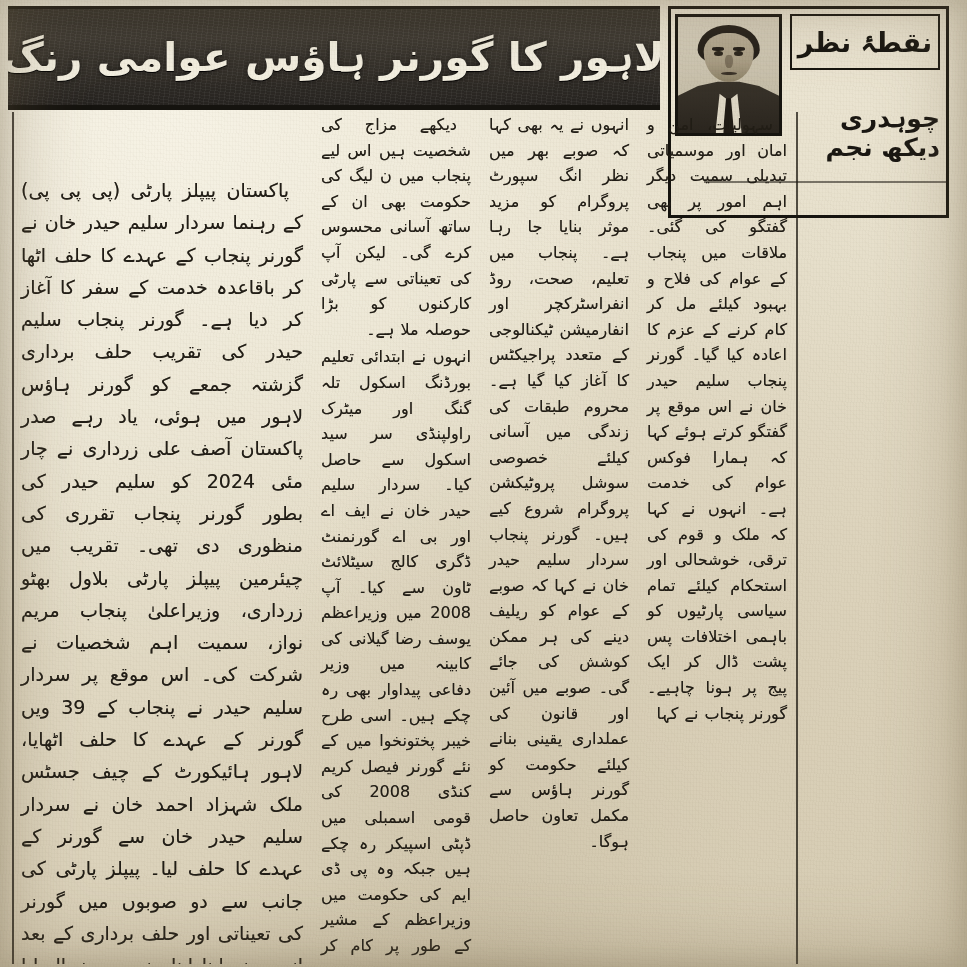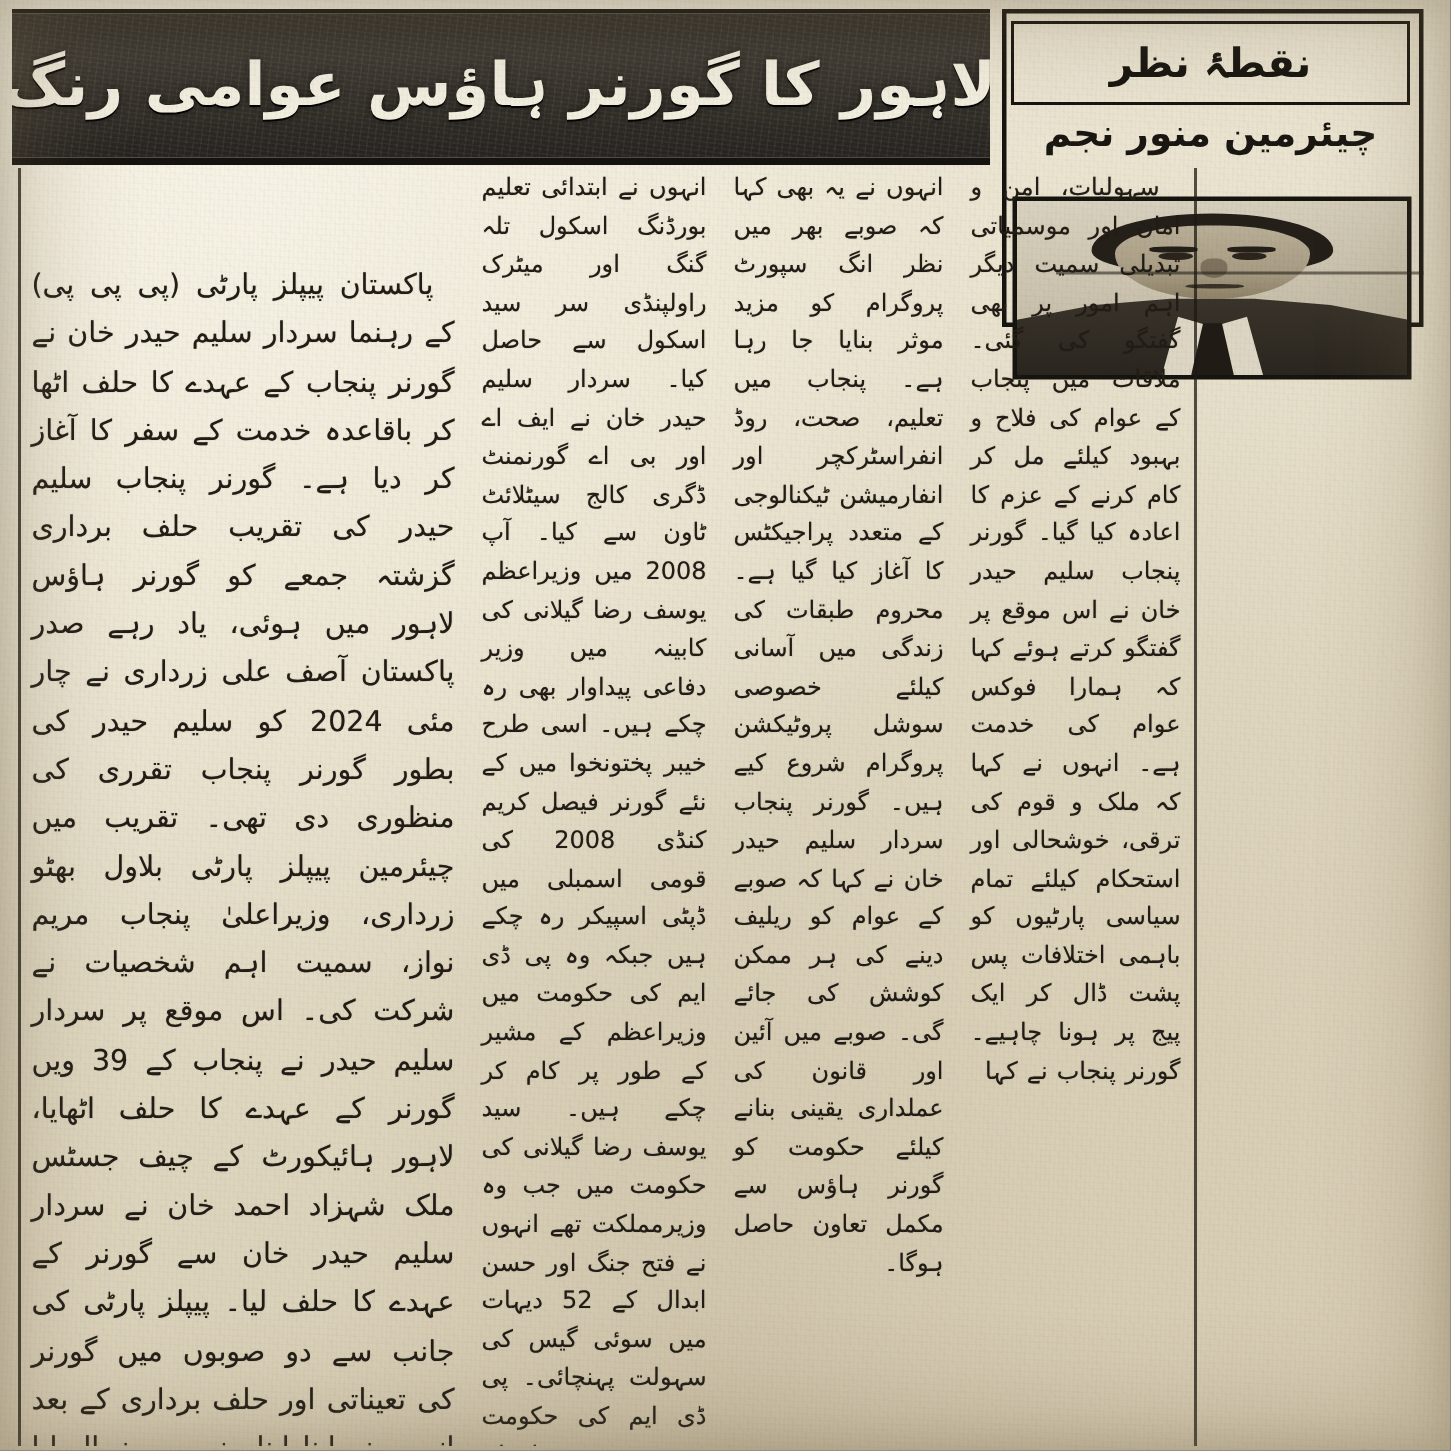--- a/index.html
+++ b/index.html
@@ -77,21 +77,21 @@
   
   .masthead {
     position: absolute;
     right: 18px;
     top: 6px;
     width: 281px;
     height: 212px;
     border: 3px solid #16140f;
     box-sizing: border-box;
     display: flex;
-    flex-direction: column;
+    flex-direction: row;
     background: transparent;
   }
   .masthead-labels {
     flex: 1 1 auto;
     display: flex;
     flex-direction: column;
     padding: 5px 6px 5px 3px;
     box-sizing: border-box;
   }
   .masthead-kicker {
@@ -258,21 +258,21 @@
 
 <div class="page">
 
   <div class="headline-bar">
     <div class="headline-text">16 برس بعد لاہور کا گورنر ہاؤس عوامی رنگ میں رنگ گیا</div>
   </div>
 
   <div class="masthead">
     <div class="masthead-labels">
       <div class="masthead-kicker">نقطۂ نظر</div>
-      <div class="masthead-author">چیئرمین منور نجم</div>
+      <div class="masthead-author">چوہدری دیکھ نجم</div>
     </div>
     <div class="masthead-photo-wrap">
       <div class="masthead-photo">
         <div class="ph-suit"></div>
         <div class="ph-hair"></div>
         <div class="ph-face"></div>
         <div class="ph-brow-l"></div>
         <div class="ph-brow-r"></div>
         <div class="ph-eye-l"></div>
         <div class="ph-eye-r"></div>
@@ -287,20 +287,21 @@
   <div class="rule-col1"></div>
 
   <div class="columns">
 
     <div class="col col-1">
       <p class="lead">پاکستان پیپلز پارٹی (پی پی پی) کے رہنما سردار سلیم حیدر خان نے گورنر پنجاب کے عہدے کا حلف اٹھا کر باقاعدہ خدمت کے سفر کا آغاز کر دیا ہے۔ گورنر پنجاب سلیم حیدر کی تقریب حلف برداری گزشتہ جمعے کو گورنر ہاؤس لاہور میں ہوئی، یاد رہے صدر پاکستان آصف علی زرداری نے چار مئی 2024 کو سلیم حیدر کی بطور گورنر پنجاب تقرری کی منظوری دی تھی۔ تقریب میں چیئرمین پیپلز پارٹی بلاول بھٹو زرداری، وزیراعلیٰ پنجاب مریم نواز، سمیت اہم شخصیات نے شرکت کی۔ اس موقع پر سردار سلیم حیدر نے پنجاب کے 39 ویں گورنر کے عہدے کا حلف اٹھایا، لاہور ہائیکورٹ کے چیف جسٹس ملک شہزاد احمد خان نے سردار سلیم حیدر خان سے گورنر کے عہدے کا حلف لیا۔ پیپلز پارٹی کی جانب سے دو صوبوں میں گورنر کی تعیناتی اور حلف برداری کے بعد انہوں نے اپنا اپنا منصب سنبھال لیا ہے۔</p>
 
     </div>
 
     <div class="col col-2">
+      <p class="lead">دیکھے مزاج کی شخصیت ہیں اس لیے پنجاب میں ن لیگ کی حکومت بھی ان کے ساتھ آسانی محسوس کرے گی۔ لیکن آپ کی تعیناتی سے پارٹی کارکنوں کو بڑا حوصلہ ملا ہے۔</p>
       <p>انہوں نے ابتدائی تعلیم بورڈنگ اسکول تلہ گنگ اور میٹرک راولپنڈی سر سید اسکول سے حاصل کیا۔ سردار سلیم حیدر خان نے ایف اے اور بی اے گورنمنٹ ڈگری کالج سیٹلائٹ ٹاون سے کیا۔ آپ 2008 میں وزیراعظم یوسف رضا گیلانی کی کابینہ میں وزیر دفاعی پیداوار بھی رہ چکے ہیں۔ اسی طرح خیبر پختونخوا میں کے نئے گورنر فیصل کریم کنڈی 2008 کی قومی اسمبلی میں ڈپٹی اسپیکر رہ چکے ہیں جبکہ وہ پی ڈی ایم کی حکومت میں وزیراعظم کے مشیر کے طور پر کام کر چکے ہیں۔ سید یوسف رضا گیلانی کی حکومت میں جب وہ وزیرمملکت تھے انہوں نے فتح جنگ اور حسن ابدال کے 52 دیہات میں سوئی گیس کی سہولت پہنچائی۔ پی ڈی ایم کی حکومت میں بھی وزیراعظم کے مشیر کی حیثیت سے انہوں نے کافی ترقیاتی کام کروائے آپ اپنے کارکن کی اتنی عزت کرتے ہیں کہ انہیں دیکھ کر کھڑے ہو جاتے ہیں۔ علاقے کی ہر غمی خوشی کا حصہ ہوتے ہیں۔ عام آدمی انہیں اپنے قریب تر سمجھتا ہے۔ پیپلز پارٹی کی روایت کے مطابق جس روز انہوں نے گورنر پنجاب کا حلف اٹھایا گورنر ہاؤس کے دروازے عام آدمی کیلئے کھول دیے گئے۔ دعوت نامے کے بغیر جس نے بھی تقریب میں شرکت کرنی چاہی وہ گورنر ہاؤس پہنچ گیا۔ انہوں نے اپنے آبائی گاوں</p>
     </div>
 
     <div class="col col-3">
       <p>انہوں نے یہ بھی کہا کہ صوبے بھر میں نظر انگ سپورٹ پروگرام کو مزید موثر بنایا جا رہا ہے۔ پنجاب میں تعلیم، صحت، روڈ انفراسٹرکچر اور انفارمیشن ٹیکنالوجی کے متعدد پراجیکٹس کا آغاز کیا گیا ہے۔ محروم طبقات کی زندگی میں آسانی کیلئے خصوصی سوشل پروٹیکشن پروگرام شروع کیے ہیں۔ گورنر پنجاب سردار سلیم حیدر خان نے کہا کہ صوبے کے عوام کو ریلیف دینے کی ہر ممکن کوشش کی جائے گی۔ صوبے میں آئین اور قانون کی عملداری یقینی بنانے کیلئے حکومت کو گورنر ہاؤس سے مکمل تعاون حاصل ہوگا۔</p>
 
     </div>
 
     <div class="col col-4">
       <p class="lead">سہولیات، امن و امان اور موسمیاتی تبدیلی سمیت دیگر اہم امور پر بھی گفتگو کی گئی۔ ملاقات میں پنجاب کے عوام کی فلاح و بہبود کیلئے مل کر کام کرنے کے عزم کا اعادہ کیا گیا۔ گورنر پنجاب سلیم حیدر خان نے اس موقع پر گفتگو کرتے ہوئے کہا کہ ہمارا فوکس عوام کی خدمت ہے۔ انہوں نے کہا کہ ملک و قوم کی ترقی، خوشحالی اور استحکام کیلئے تمام سیاسی پارٹیوں کو باہمی اختلافات پس پشت ڈال کر ایک پیج پر ہونا چاہیے۔ گورنر پنجاب نے کہا</p>

